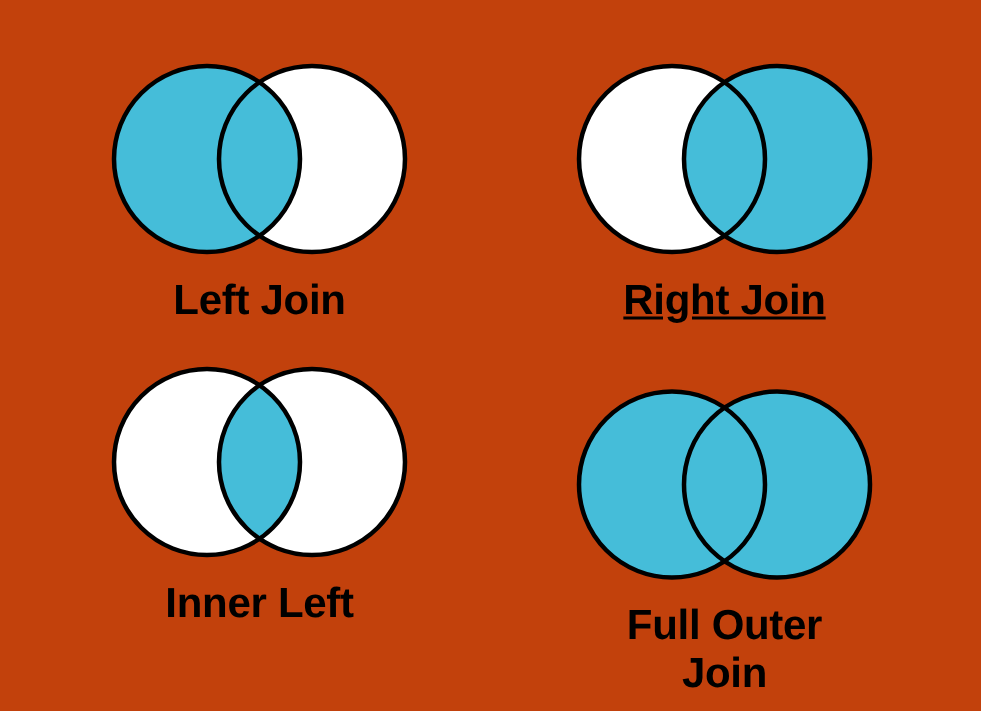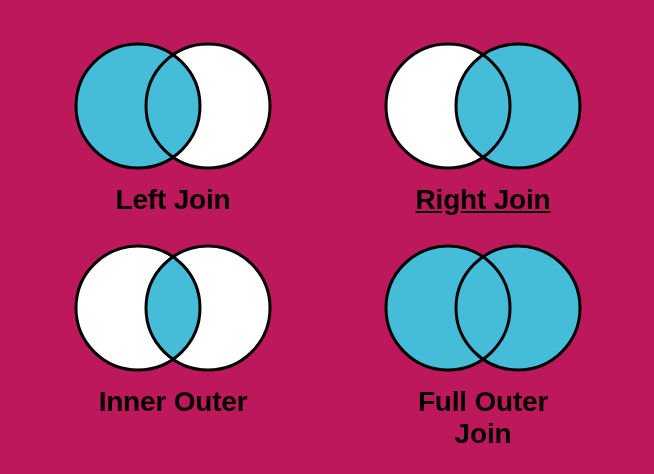--- a/index.html
+++ b/index.html
@@ -11,33 +11,33 @@
     width: 654px;
     height: 474px;
     background: #ffffff;
     font-family: "Liberation Sans", sans-serif;
     overflow: hidden;
   }
   .board {
     position: relative;
     width: 654px;
     height: 474px;
-    background: #be185d;
+    background: #c2410c;
   }
   .panel {
     position: absolute;
     width: 310px;
     display: flex;
     flex-direction: column;
     align-items: center;
   }
   .panel-tl { left: 18px;  top: 36px; }
   .panel-tr { left: 328px; top: 36px; text-decoration: underline; }
   .panel-bl { left: 18px;  top: 238px; }
-  .panel-br { left: 328px; top: 238px; }
+  .panel-br { left: 328px; top: 253px; }
 
   .venn-wrap {
     width: 230px;
     height: 140px;
     position: relative;
   }
   .venn-svg {
     display: block;
     width: 230px;
     height: 140px;
@@ -119,21 +119,21 @@
         </defs>
         <circle cx="62" cy="70" r="62" fill="#ffffff"></circle>
         <circle cx="132" cy="70" r="62" fill="#ffffff"></circle>
         <g clip-path="url(#clipL-ij)">
           <circle cx="132" cy="70" r="62" fill="#45bdd9"></circle>
         </g>
         <circle cx="62" cy="70" r="62" fill="none" stroke="#000000" stroke-width="3"></circle>
         <circle cx="132" cy="70" r="62" fill="none" stroke="#000000" stroke-width="3"></circle>
       </svg>
     </div>
-    <div class="panel-label">Inner Outer</div>
+    <div class="panel-label">Inner Left</div>
   </div>
 
   <div class="panel panel-br">
     <div class="venn-wrap">
       <svg class="venn-svg" viewBox="0 0 194 140">
         <circle cx="62" cy="70" r="62" fill="#45bdd9"></circle>
         <circle cx="132" cy="70" r="62" fill="#45bdd9"></circle>
         <circle cx="62" cy="70" r="62" fill="none" stroke="#000000" stroke-width="3"></circle>
         <circle cx="132" cy="70" r="62" fill="none" stroke="#000000" stroke-width="3"></circle>
       </svg>

